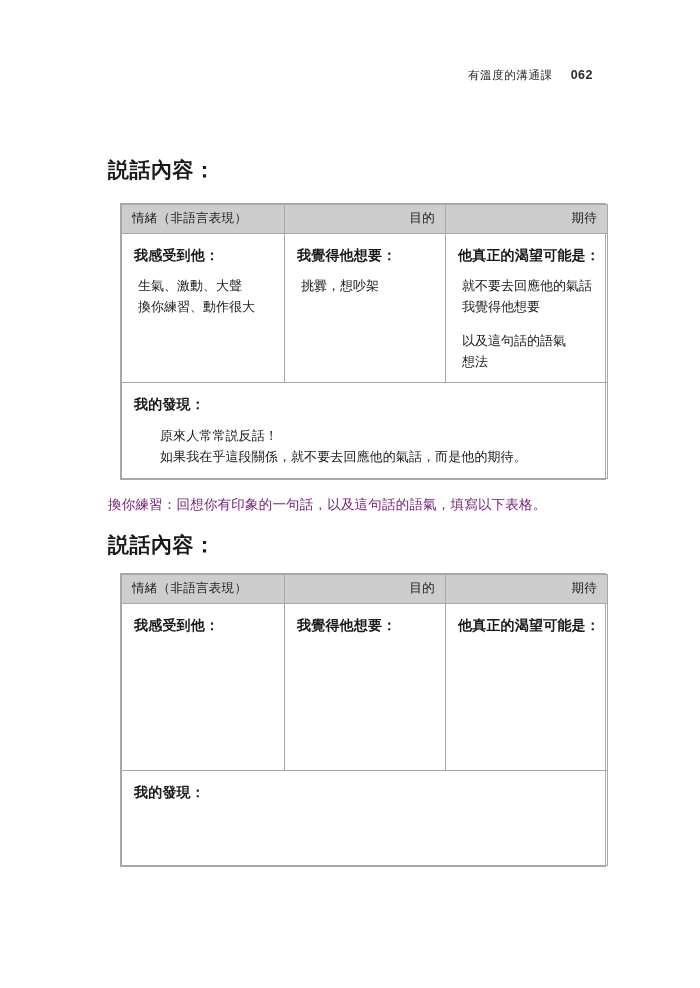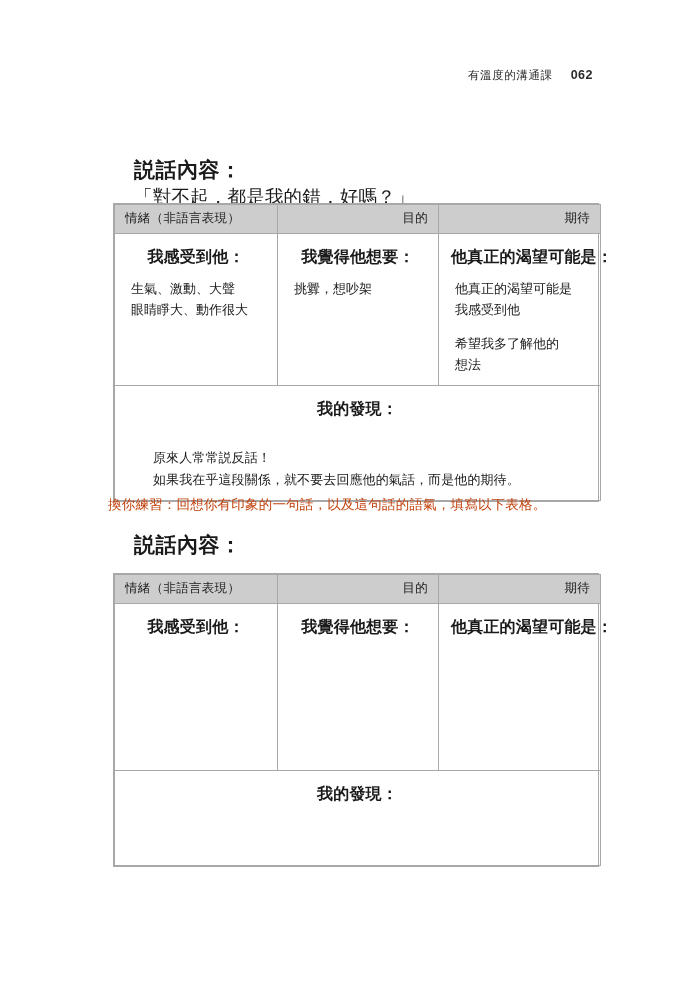--- a/index.html
+++ b/index.html
@@ -51,41 +51,40 @@
     top: 0;
     width: 486px;
   }
 
   
   .speech-title {
     display: flex;
     align-items: baseline;
     font-weight: bold;
     white-space: nowrap;
-    flex-direction: column;
   }
   .speech-title .label {
     font-size: 21px;
     font-weight: bold;
     letter-spacing: 0.5px;
   }
   .speech-title .quote {
     font-size: 18.5px;
     font-weight: normal;
     margin-left: 26px;
     letter-spacing: 0.2px;
   }
 
   #title-1 { position: absolute; left: 0; top: 156px; }
   #title-2 { position: absolute; left: 0; top: 531px; }
 
   
   .worksheet {
     position: absolute;
-    left: 5px;
+    left: 12px;
     width: 486px;
     border: 1px solid #a8a8a8;
     border-collapse: collapse;
     box-sizing: border-box;
     background: #fff;
   }
   #table-1 { top: 203px; }
   #table-2 { top: 573px; }
 
   .w-table {
@@ -114,25 +113,24 @@
   .w-table td {
     border: 1px solid #a8a8a8;
     vertical-align: top;
     padding: 11px 12px 10px 12px;
     font-size: 13px;
     line-height: 1.55;
   }
 
   .prompt {
     font-weight: bold;
-    font-size: 16px;
+    font-size: 14px;
     letter-spacing: 0.2px;
     margin-bottom: 8px;
     white-space: nowrap;
-    text-align: center;
   }
   .answer {
     font-size: 13px;
     line-height: 1.62;
     font-weight: normal;
   }
   .answer p {
     margin: 0 0 13px 4px;
   }
   .answer p:last-child { margin-bottom: 0; }
@@ -142,56 +140,55 @@
   #table-2 .body-row td { height: 145px; }
 
   
   .findings-cell {
     padding: 11px 12px 12px 12px;
   }
   #table-1 .findings-cell { height: 72px; }
   #table-2 .findings-cell { height: 73px; }
 
   .findings-body {
-    margin-top: 25px;
+    margin-top: 9px;
     margin-left: 26px;
     font-family: "DejaVu Serif", "Liberation Serif", serif;
     font-size: 13px;
     line-height: 1.68;
     letter-spacing: 0.1px;
   }
   .findings-body p { margin: 0; }
 
   
   .instruction {
     position: absolute;
     left: 0;
     top: 496px;
     font-size: 13.5px;
     letter-spacing: 0.2px;
     font-family: "DejaVu Serif", "Liberation Serif", serif;
-    color: #c2410c;
+    color: #701a75;
     white-space: nowrap;
   }
 </style>
 </head>
 <body>
 
 <div class="page">
 
   <div class="running-header">
     <span>有溫度的溝通課</span>
     <span class="folio">062</span>
   </div>
 
   <div class="content">
 
     <div class="speech-title" id="title-1">
       <span class="label">説話內容：</span>
-      <span class="quote">「對不起，都是我的錯，好嗎？」</span>
     </div>
 
     <div class="worksheet" id="table-1">
       <table class="w-table">
         <colgroup>
             <col class="c1">
             <col class="c2">
             <col class="c3">
           </colgroup>
         <thead>
@@ -200,35 +197,35 @@
             <th class="h-center">目的</th>
             <th class="h-center">期待</th>
           </tr>
         </thead>
         <tbody>
           <tr class="body-row">
             <td>
               <div class="prompt">我感受到他：</div>
               <div class="answer">
                 <p><span>生氣、激動、大聲</span><br>
-                <span>眼睛睜大、動作很大</span></p>
+                <span>換你練習、動作很大</span></p>
               </div>
             </td>
             <td>
               <div class="prompt">我覺得他想要：</div>
               <div class="answer">
                 <p><span>挑釁，想吵架</span></p>
               </div>
             </td>
             <td>
               <div class="prompt">他真正的渴望可能是：</div>
               <div class="answer">
-                <p><span>他真正的渴望可能是</span><br>
-                <span>我感受到他</span></p>
-                <p><span>希望我多了解他的</span><br>
+                <p><span>就不要去回應他的氣話</span><br>
+                <span>我覺得他想要</span></p>
+                <p><span>以及這句話的語氣</span><br>
                 <span>想法</span></p>
               </div>
             </td>
           </tr>
           <tr>
             <td class="findings-cell" colspan="3">
               <div class="prompt">我的發現：</div>
               <div class="findings-body">
                 <p>原來人常常説反話！</p>
                 <p>如果我在乎這段關係，就不要去回應他的氣話，而是他的期待。</p>

